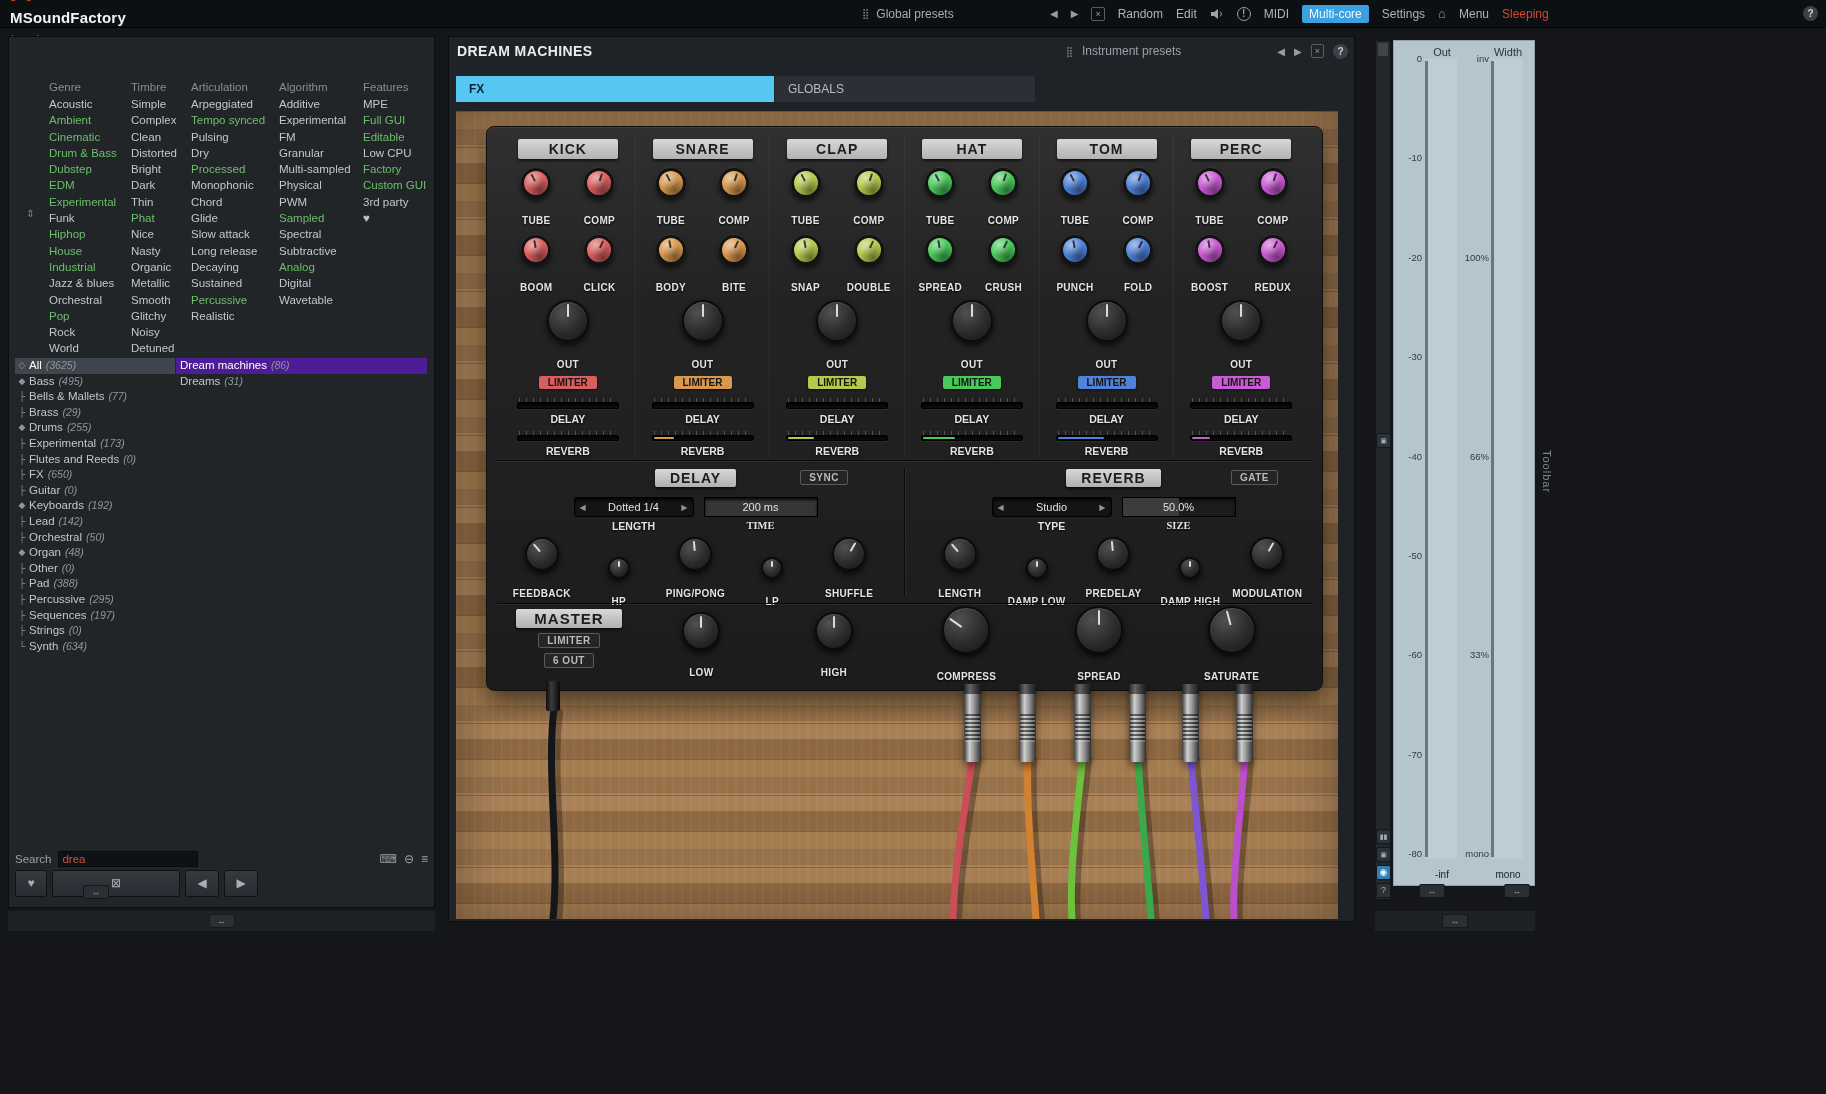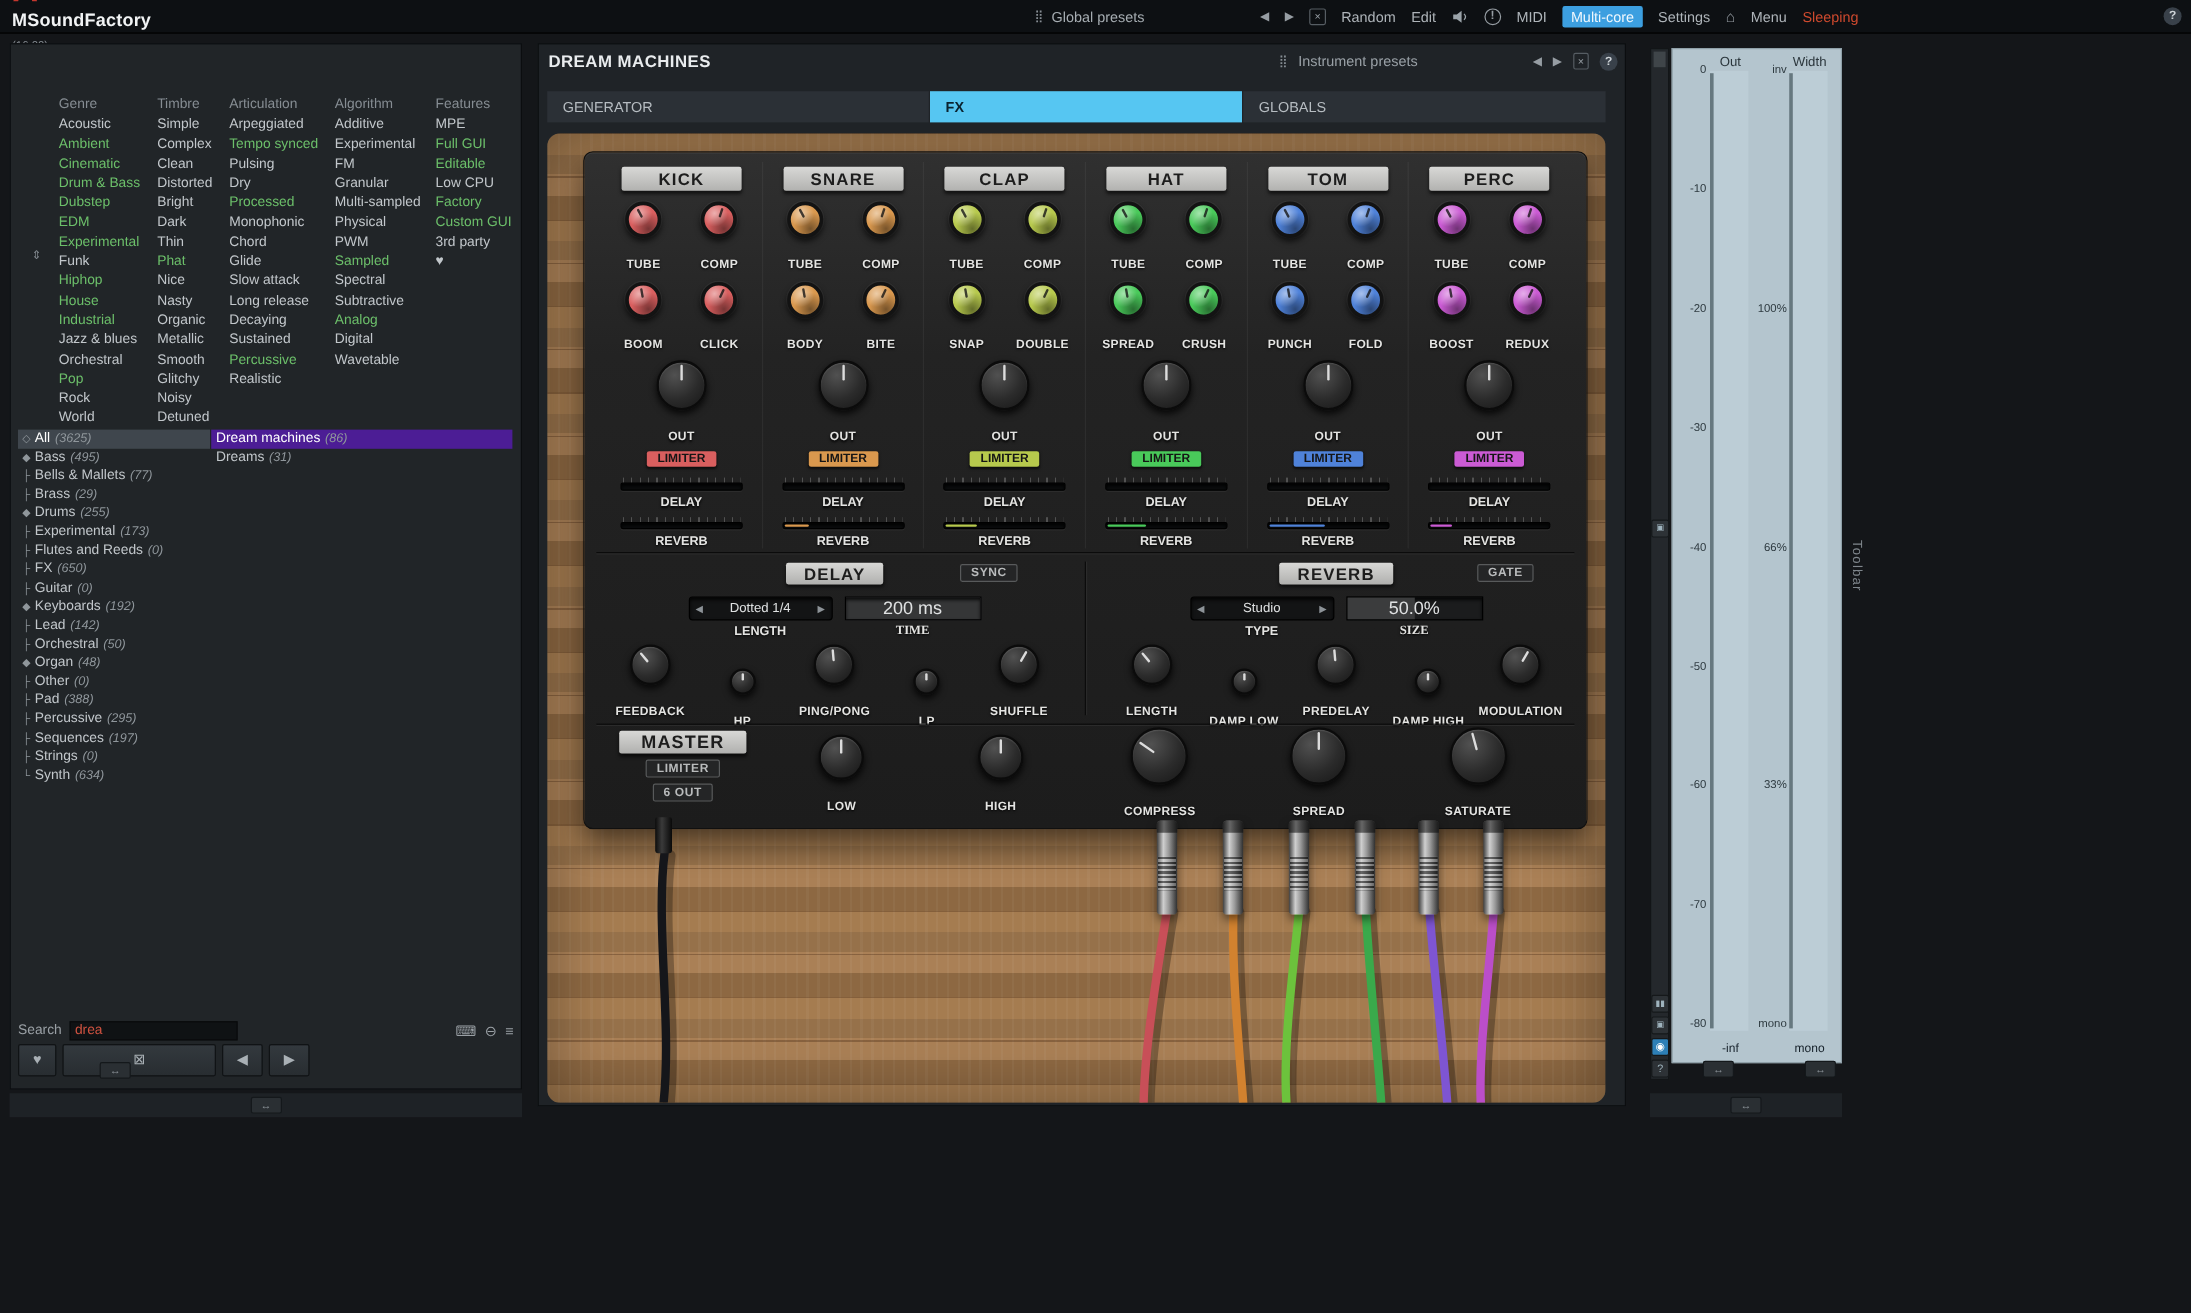--- a/index.html
+++ b/index.html
@@ -80,21 +80,21 @@
     color:#b6bcc1; margin-right:1px; }
   .mtabs div.tab:nth-of-type(1){ width:318px; }
   .mtabs div.tab:nth-of-type(2){ width:260px; }
   .mtabs div.tab:nth-of-type(3){ width:302px; }
   .tab.active { background:#56c6f2; color:#0a2330; font-weight:bold; }
   .device { position:absolute; left:7px; top:74px; width:882px; height:808px; overflow:hidden;
     background:
       repeating-linear-gradient(180deg, rgba(55,28,10,.3) 0 1px, rgba(0,0,0,0) 1px 36px),
       repeating-linear-gradient(90deg, rgba(255,255,255,.04) 0 2px, rgba(0,0,0,0) 2px 9px),
       repeating-linear-gradient(180deg, #a57c50 0 18px, #96714a 18px 34px, #aa8056 34px 52px, #8d6842 52px 72px);
-    box-shadow: inset 0 0 50px rgba(0,0,0,.35); border-radius: 11px; }
+    box-shadow: inset 0 0 50px rgba(0,0,0,.35); }
   .plate { position:absolute; left:30px; top:15px; width:837px; height:565px;
     background:linear-gradient(180deg,#303030,#232323 30%,#1c1c1c);
     border-radius:8px; border:1px solid #101010;
     box-shadow:0 12px 24px rgba(0,0,0,.55), inset 0 1px 0 rgba(255,255,255,.08); }
   .chs { position:absolute; left:14px; top:8px; right:14px; height:322px; display:flex; }
   .ch { flex:1; border-right:1px solid rgba(255,255,255,.05); display:flex; flex-direction:column; align-items:center; }
   .chs div.ch:last-of-type { border-right:none; }
   .ch-badge { margin-top:4px; width:100px; height:20px; line-height:20px; text-align:center; font-weight:bold;
     font-size:14px; letter-spacing:1px; color:#1d1d1d; background:linear-gradient(180deg,#d8d8d6,#b2b2b0);
     border-radius:2px; box-shadow:0 2px 3px rgba(0,0,0,.6); }
@@ -141,21 +141,21 @@
   .sel-row { display:flex; justify-content:center; gap:10px; margin-top:7px; }
   .selector { width:120px; height:20px; background:#131415; border:1px solid #000; border-radius:3px;
     display:flex; align-items:center; justify-content:space-between; padding:0 5px;
     box-shadow:inset 0 2px 3px rgba(0,0,0,.8); }
   .sarr { font-size:8px; color:#8d9398; }
   .sval { font-size:11px; color:#dfe1e2; white-space:nowrap; }
   .valbox { position:relative; width:114px; height:20px; background:#1b1c1d; border:1px solid #000;
     display:flex; align-items:center; justify-content:center; box-shadow:inset 0 2px 3px rgba(0,0,0,.8); }
   .valbox.flat { background:#353637; }
   .vfill { position:absolute; left:0; top:0; bottom:0; width:0; background:#3b3c3d; }
-  .vtext { position:relative; font-size:15px; color:#dfe1e2; }
+  .vtext { position:relative; font-size:11px; color:#dfe1e2; }
   .sel-labels { display:flex; justify-content:center; gap:10px; margin-top:3px; }
   .sel-labels span { width:120px; text-align:center; font-size:10.5px; font-weight:bold; color:#e4e4e2;
     text-shadow:0 1px 2px #000; }
   .sel-labels span:last-child { width:114px;font-family:Liberation Serif, serif; }
   .fx-knobs { display:flex; justify-content:space-evenly; align-items:flex-start; margin-top:5px; padding:0 14px; }
   .fxk { display:flex; flex-direction:column; align-items:center; width:72px; }
   .fxk .knob { width:34px; height:34px; }
   .fxk.sm { padding-top:20px; }
   .fxk.sm .knob { width:22px; height:22px; }
   .fxk:nth-of-type(1) .ptr{ transform:rotate(-40deg);} .fxk:nth-of-type(3) .ptr{ transform:rotate(-5deg);}
@@ -495,21 +495,20 @@
       <span class="mh-gap"></span>
       <span class="tbtn">◀</span>
       <span class="tbtn">▶</span>
       <span class="tbtn boxed">×</span>
       <span class="helpc">?</span>
     </div>
   </div>
 
   <div class="mtabs">
 
-  <div class="tab"><span>GENERATOR</span></div>
       <div class="tab active"><span>FX</span></div>
       <div class="tab"><span>GLOBALS</span></div>
     </div>
 
   <div class="device">
     <div class="plate">
 
       <div class="chs">
 
           <div class="ch" style="--c: #d95f5f;">

